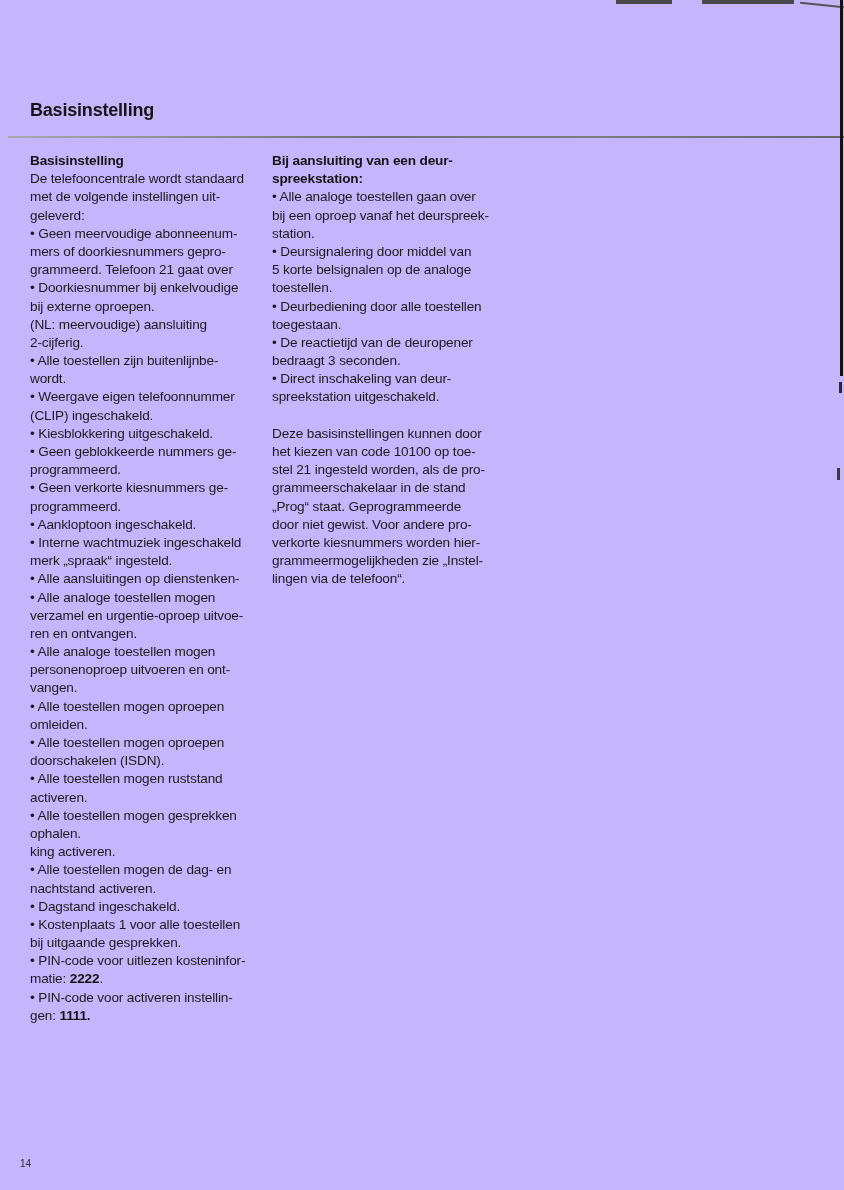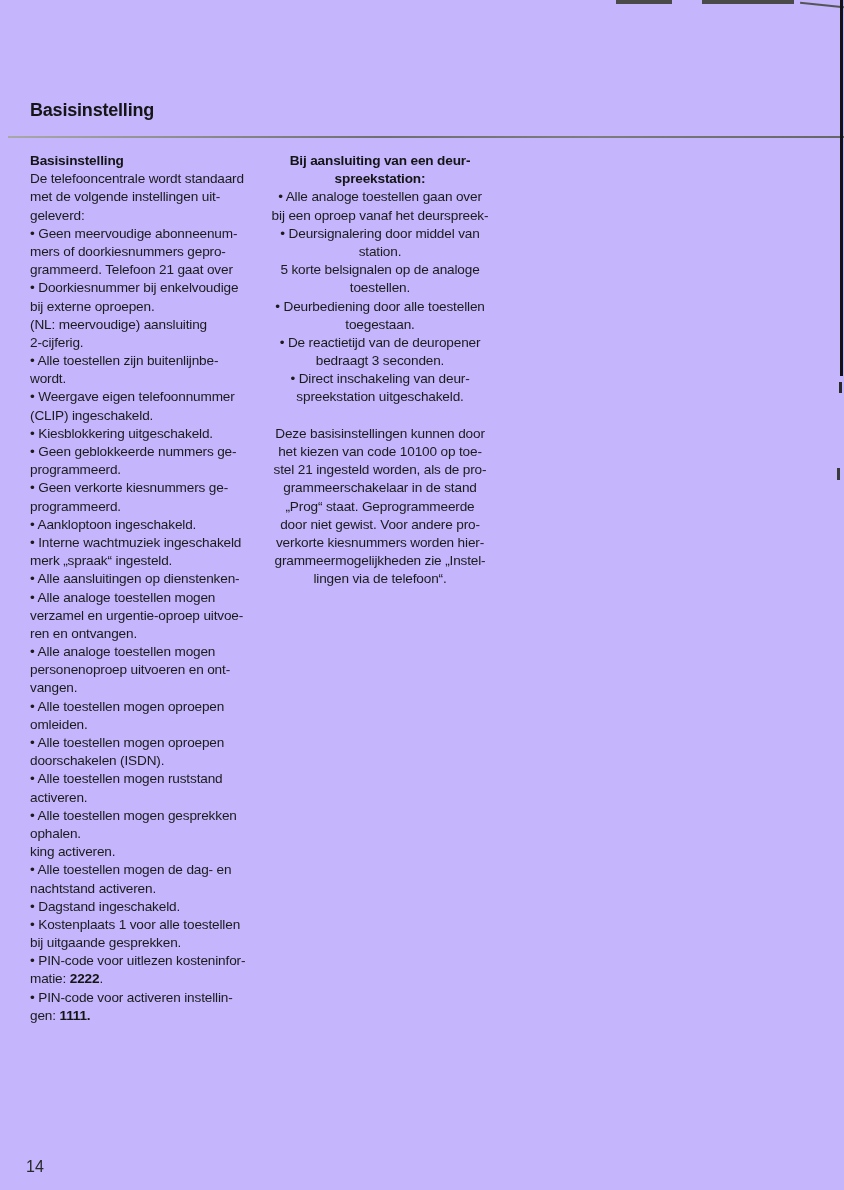--- a/index.html
+++ b/index.html
@@ -36,29 +36,29 @@
   }
   .column {
     position: absolute;
     top: 152px;
     font-size: 13.6px;
     line-height: 18.2px;
     letter-spacing: -0.15px;
     white-space: nowrap;
   }
   .column-left  { left: 30px;  width: 234px; }
-  .column-right { left: 260px; width: 240px; text-align: center; }
+  .column-right { left: 272px; width: 240px; }
   .line { height: 18.2px; }
   .line .bold, .line.heading { font-weight: bold; color: #141414; }
   .line.blank { height: 18.2px; }
   .page-number {
     position: absolute;
-    left: 26px;
+    left: 20px;
     top: 1158px;
-    font-size: 16px;
+    font-size: 10px;
     color: #2a2a2a;
   }
   
   .artifact { position: absolute; background: #2a2a2a; }
   .art-top-dash-1 { left: 616px; top: 0; width: 56px; height: 4px; background:#4a4a4a; }
   .art-top-dash-2 { left: 702px; top: 0; width: 92px; height: 4px; background:#4a4a4a; }
   .art-top-curve  { left: 800px; top: 4px; width: 44px; height: 2px; background:#555; transform: rotate(6deg); }
   .art-right-line { left: 840px; top: 0; width: 3px; height: 376px; background:#121212; }
   .art-right-tick { left: 839px; top: 382px; width: 3px; height: 11px; background:#2a2a2a; }
   .art-right-dash { left: 837px; top: 468px; width: 3px; height: 12px; background:#3a3a3a; }
@@ -119,22 +119,22 @@
       <div class="line">• PIN-code voor uitlezen kosteninfor-</div>
       <div class="line"><span>matie: </span><span class="bold">2222</span><span>.</span></div>
       <div class="line">• PIN-code voor activeren instellin-</div>
       <div class="line"><span>gen: </span><span class="bold">1111.</span></div>
     </div>
   <div class="column column-right">
       <div class="line"><span class="bold">Bij aansluiting van een deur-</span></div>
       <div class="line"><span class="bold">spreekstation:</span></div>
       <div class="line">• Alle analoge toestellen gaan over</div>
       <div class="line">bij een oproep vanaf het deurspreek-</div>
+      <div class="line">station.</div>
       <div class="line">• Deursignalering door middel van</div>
-      <div class="line">station.</div>
       <div class="line">5 korte belsignalen op de analoge</div>
       <div class="line">toestellen.</div>
       <div class="line">• Deurbediening door alle toestellen</div>
       <div class="line">toegestaan.</div>
       <div class="line">• De reactietijd van de deuropener</div>
       <div class="line">bedraagt 3 seconden.</div>
       <div class="line">• Direct inschakeling van deur-</div>
       <div class="line">spreekstation uitgeschakeld.</div>
       <div class="line blank">&nbsp;</div>
       <div class="line">Deze basisinstellingen kunnen door</div>

